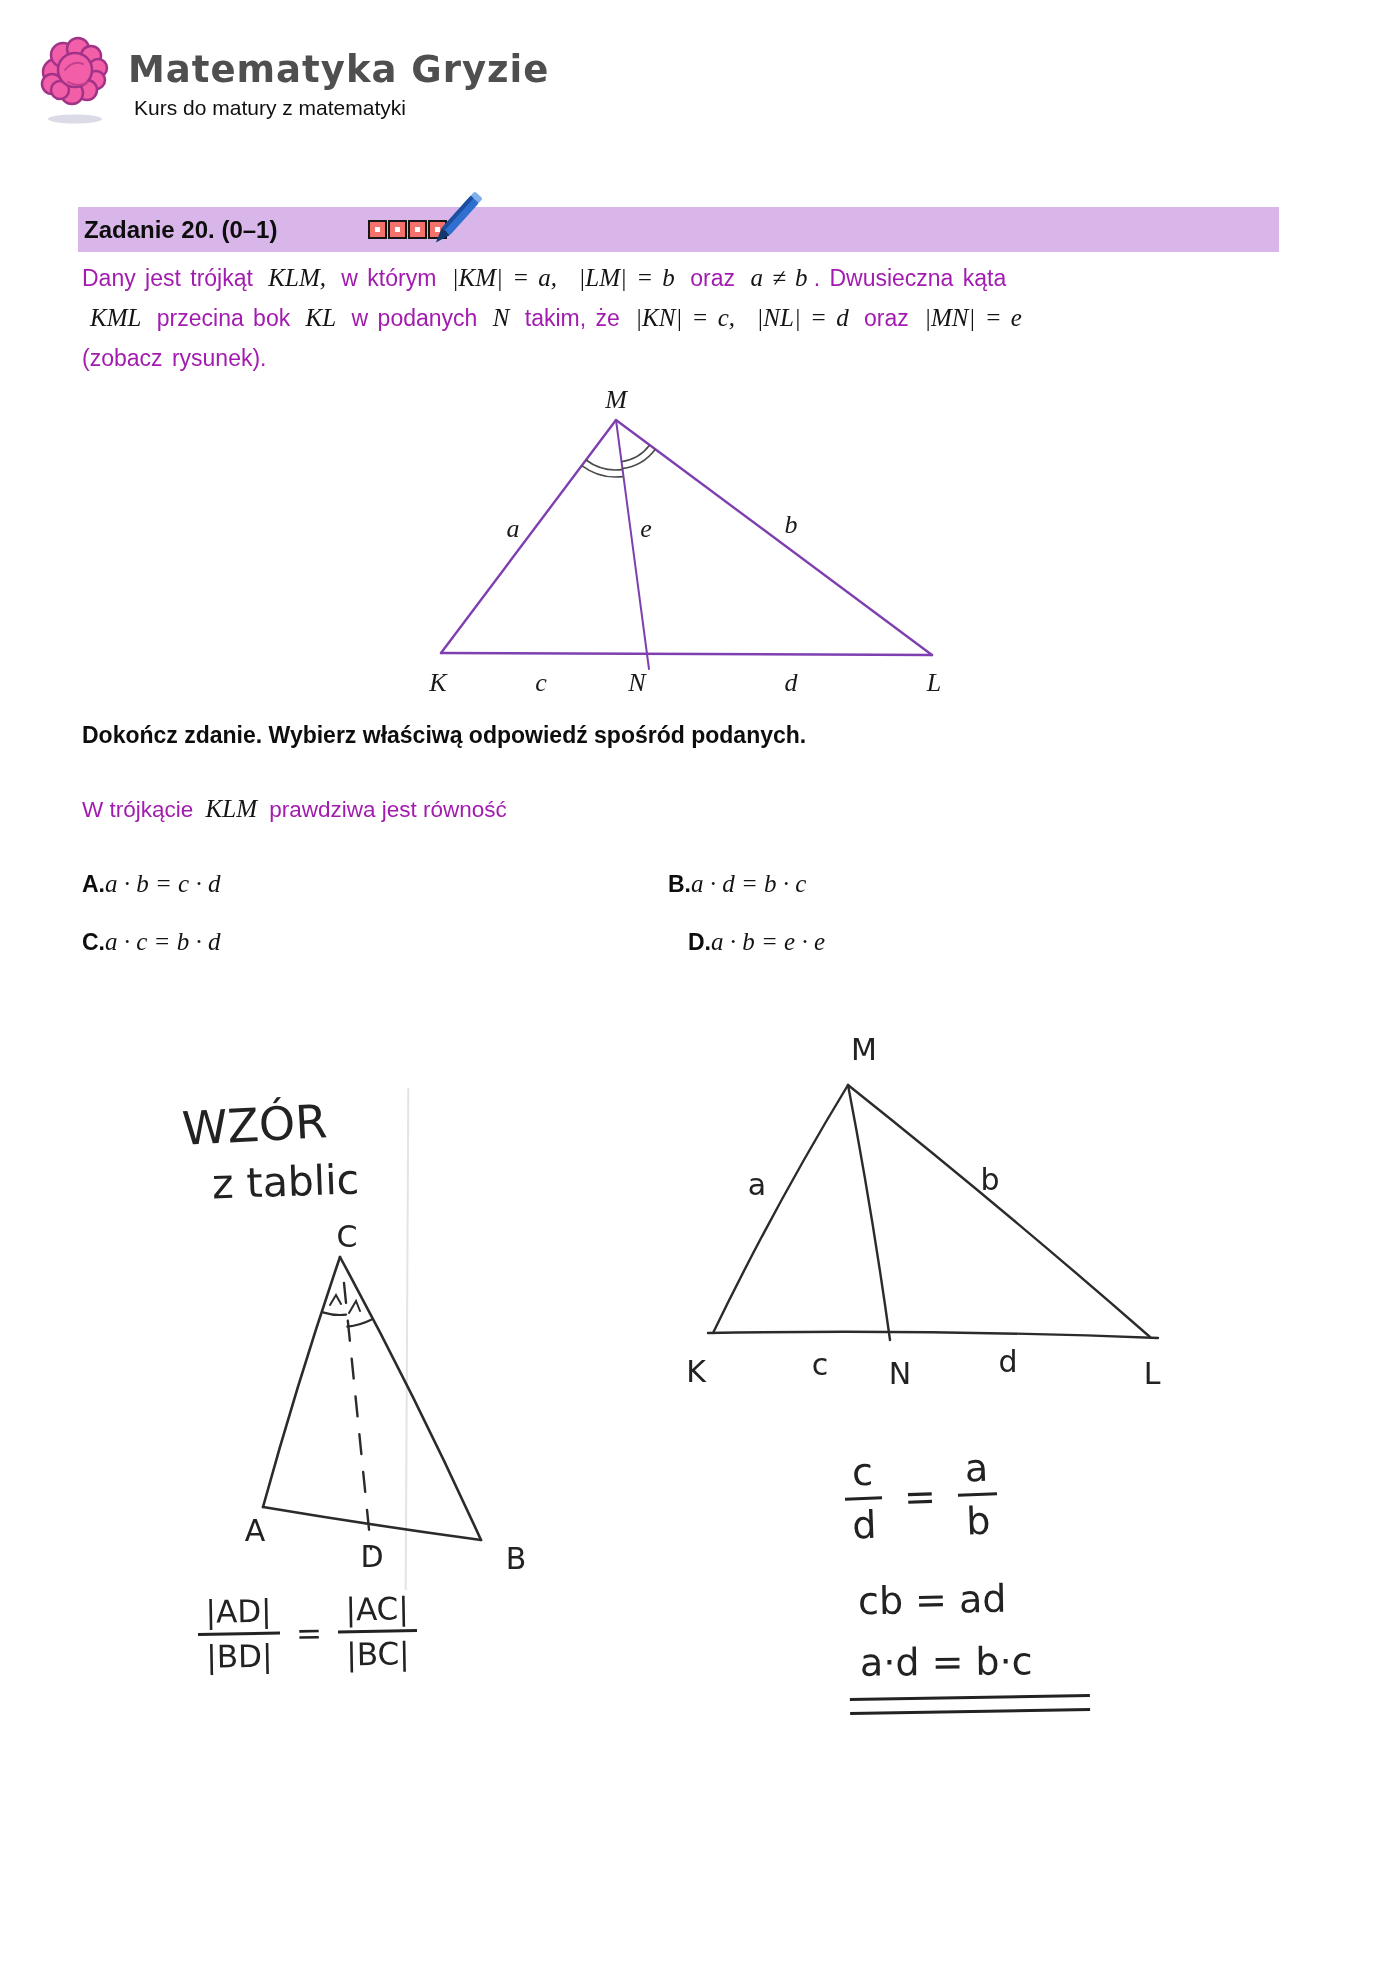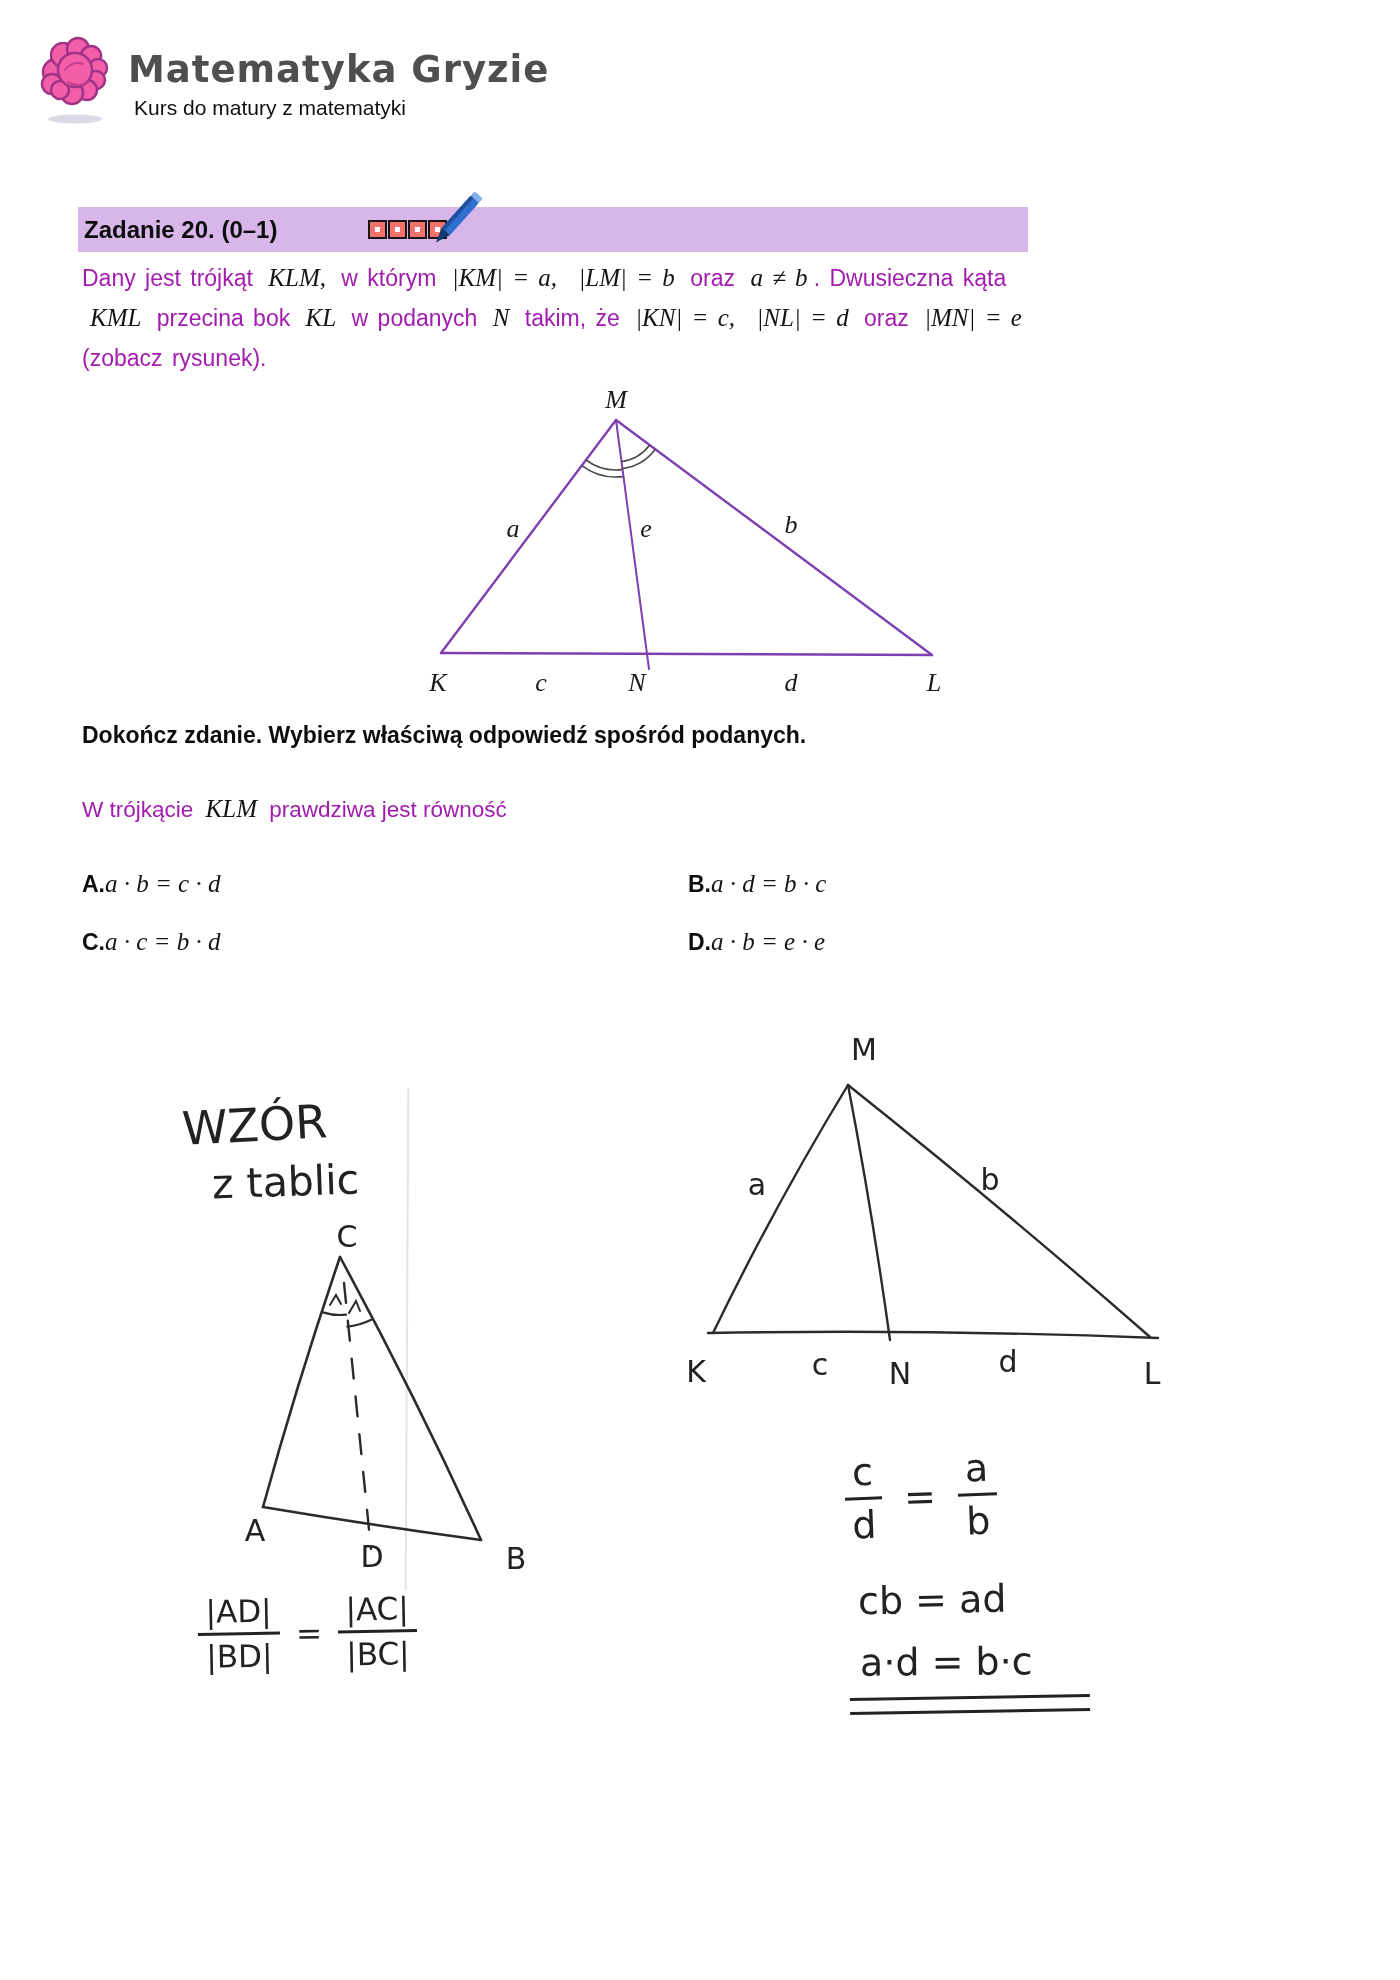--- a/index.html
+++ b/index.html
@@ -5,21 +5,21 @@
   html,body{margin:0;padding:0;background:#fff;}
   .page{position:relative;width:1400px;height:1980px;background:#ffffff;overflow:hidden;
         font-family:"Liberation Sans",sans-serif;color:#111;}
 
   
   .brand-title{position:absolute;left:128px;top:48px;font-family:"DejaVu Sans",sans-serif;
                font-size:37px;font-weight:800;color:#4f4f4f;letter-spacing:1px;}
   .brand-sub{position:absolute;left:134px;top:96px;font-size:21px;font-weight:400;color:#101010;}
 
   
-  .banner{position:absolute;left:78px;top:207px;width:950px;height:45px;background:#d9b6e9;}
+  .banner{position:absolute;left:78px;top:207px;width:1201px;height:45px;background:#d9b6e9;}
   .banner-label{position:absolute;left:6px;top:0;line-height:45px;font-size:24px;font-weight:800;color:#0d0d0d;}
   .boxes{position:absolute;left:290px;top:13px;display:flex;gap:1px;}
   .box{width:19px;height:19px;background:#f3726c;border:2px solid #161616;box-sizing:border-box;position:relative;}
   .box::after{content:"";position:absolute;left:5px;top:5px;width:5px;height:5px;background:#fff;}
 
   
   .problem{position:absolute;left:82px;top:258px;width:1180px;font-size:23px;line-height:40px;word-spacing:3px;white-space:nowrap;}
   .t{font-family:"Liberation Sans",sans-serif;color:#a21caf;}
   .m{font-family:"Liberation Serif",serif;font-style:italic;font-size:25px;color:#141414;margin:0 6px;text-align:center;}
 
@@ -137,21 +137,21 @@
   <div class="instruction">Dokończ zdanie. Wybierz właściwą odpowiedź spośród podanych.</div>
   <div class="stem">
     <span class="t">W trójkącie</span>
     <span class="m">KLM</span>
     <span class="t">prawdziwa jest równość</span>
   </div>
 
   <div class="option" style="left:82px;top:870px">
     <span class="letter">A.</span><span class="formula">a · b = c · d</span>
   </div>
-  <div class="option" style="left:688px;top:870px">
+  <div class="option" style="left:668px;top:870px">
     <span class="letter">B.</span><span class="formula">a · d = b · c</span>
   </div>
   <div class="option" style="left:82px;top:928px">
     <span class="letter">C.</span><span class="formula">a · c = b · d</span>
   </div>
   <div class="option" style="left:688px;top:928px">
     <span class="letter">D.</span><span class="formula">a · b = e · e</span>
   </div>
 
   <div class="hand note1">WZÓR</div>

